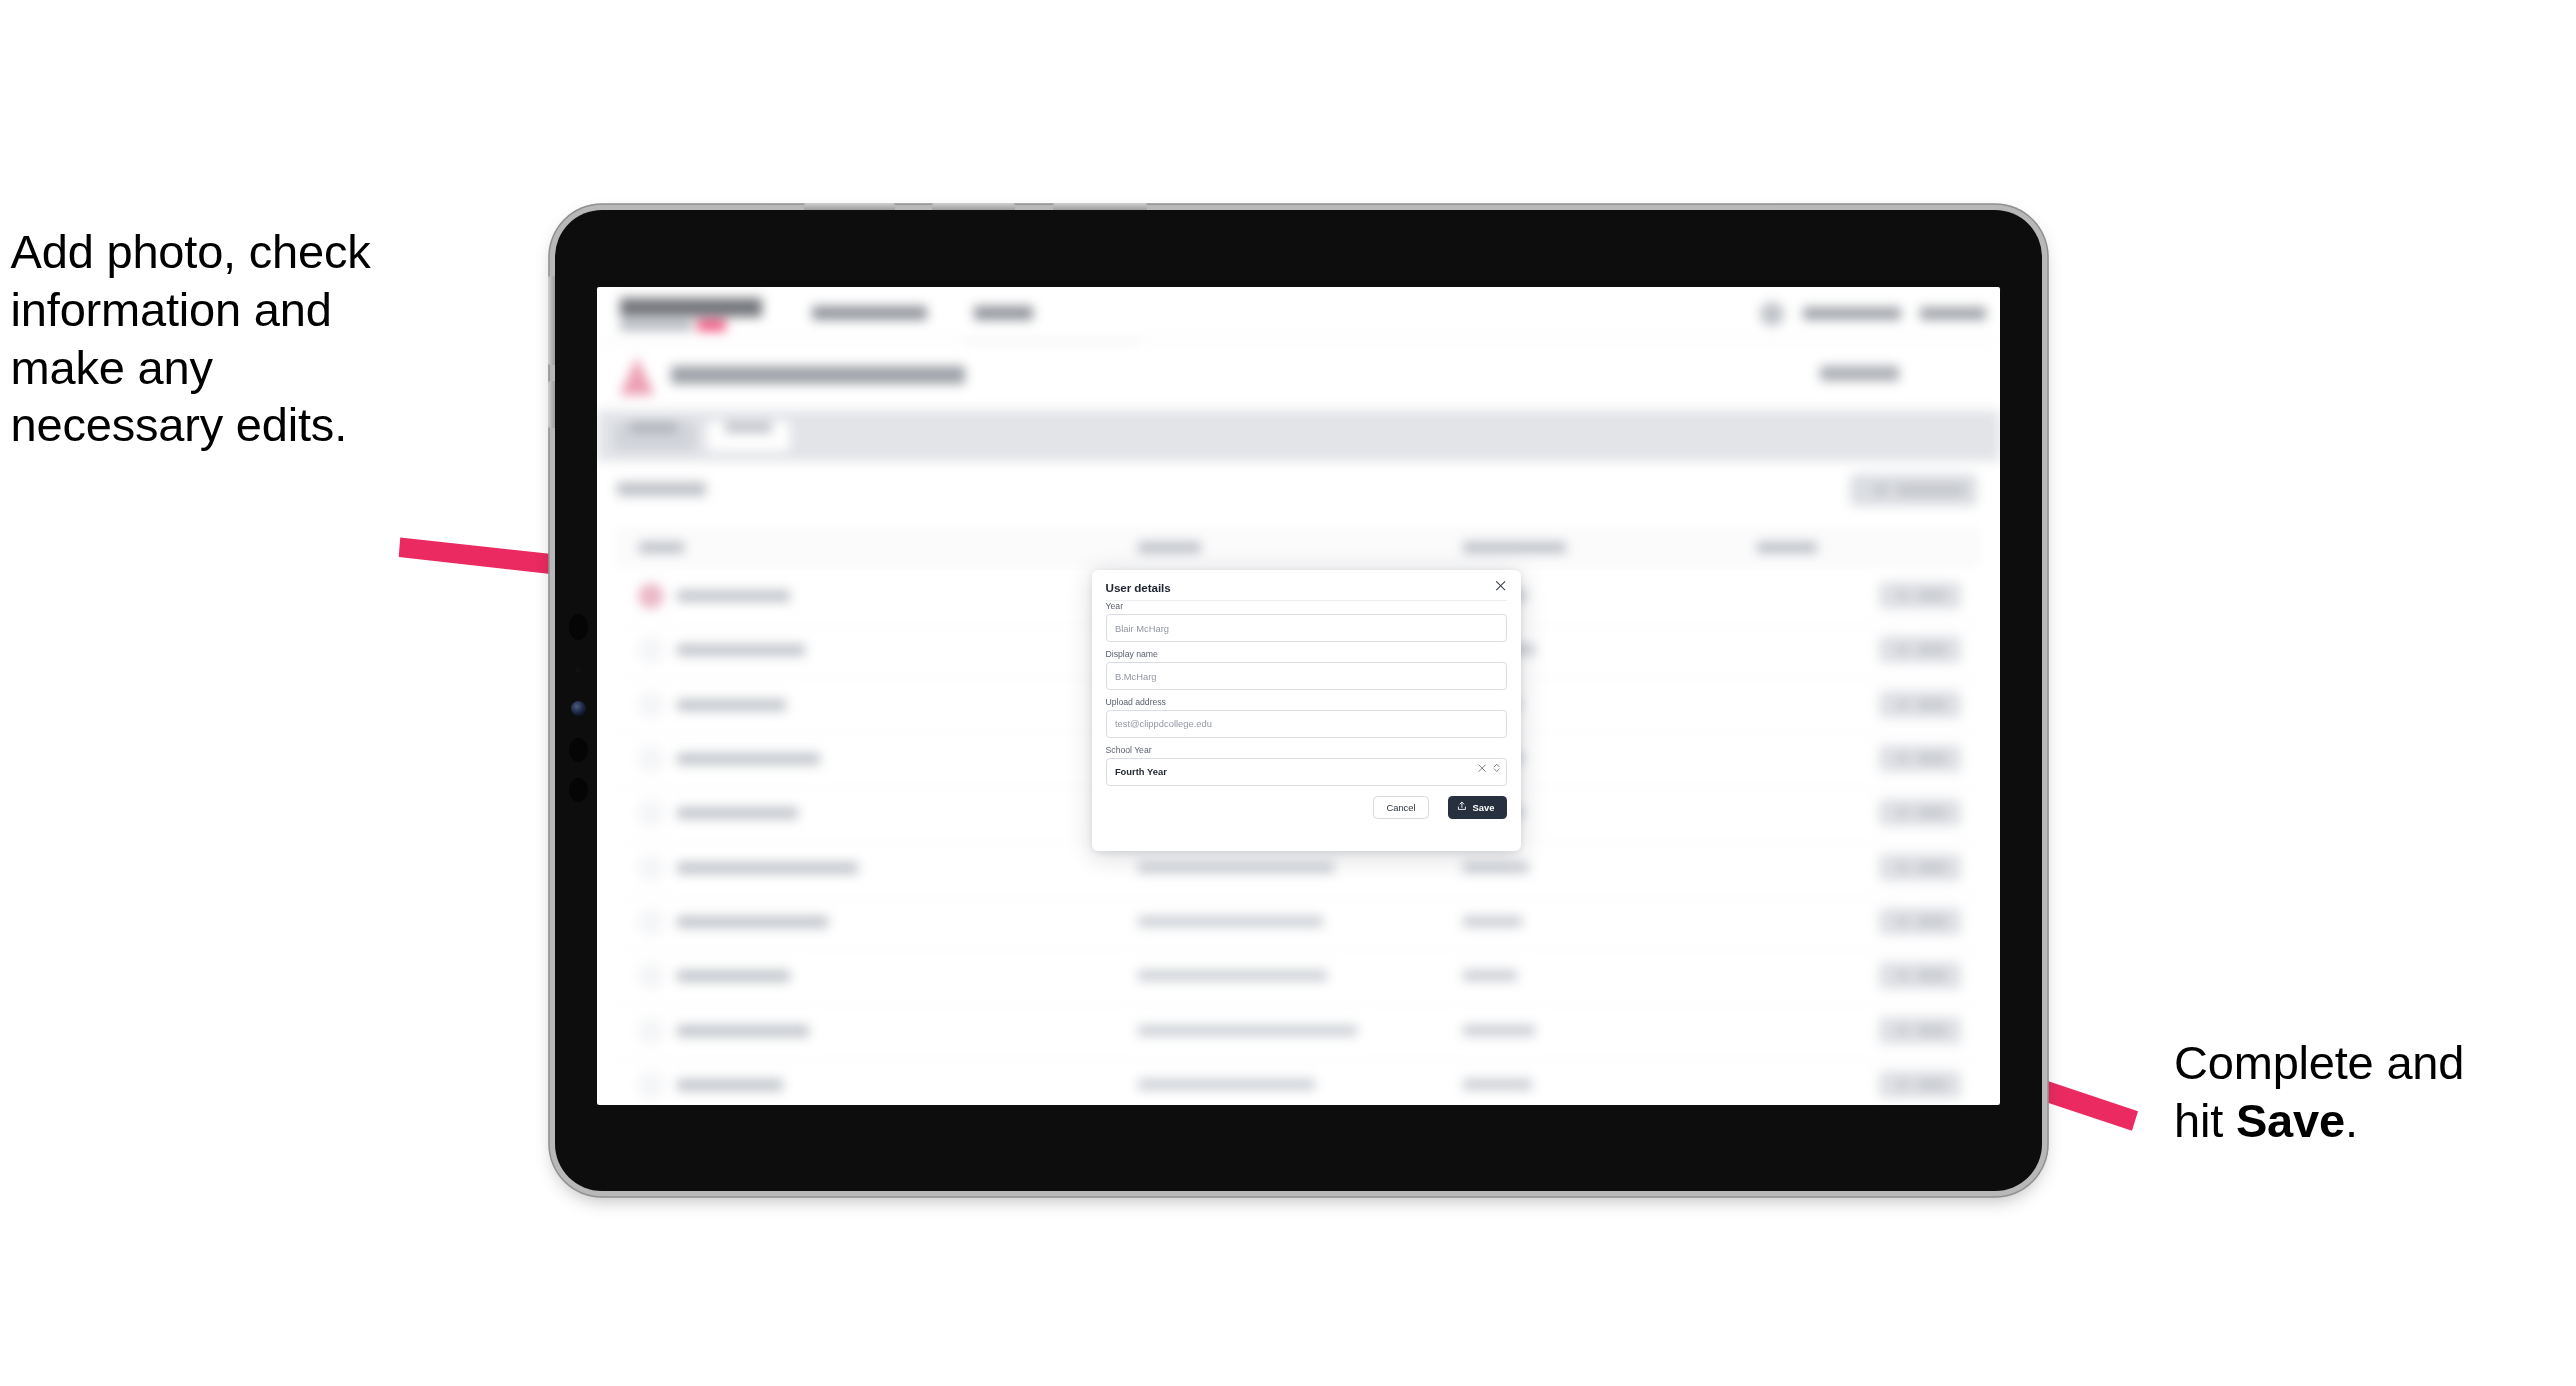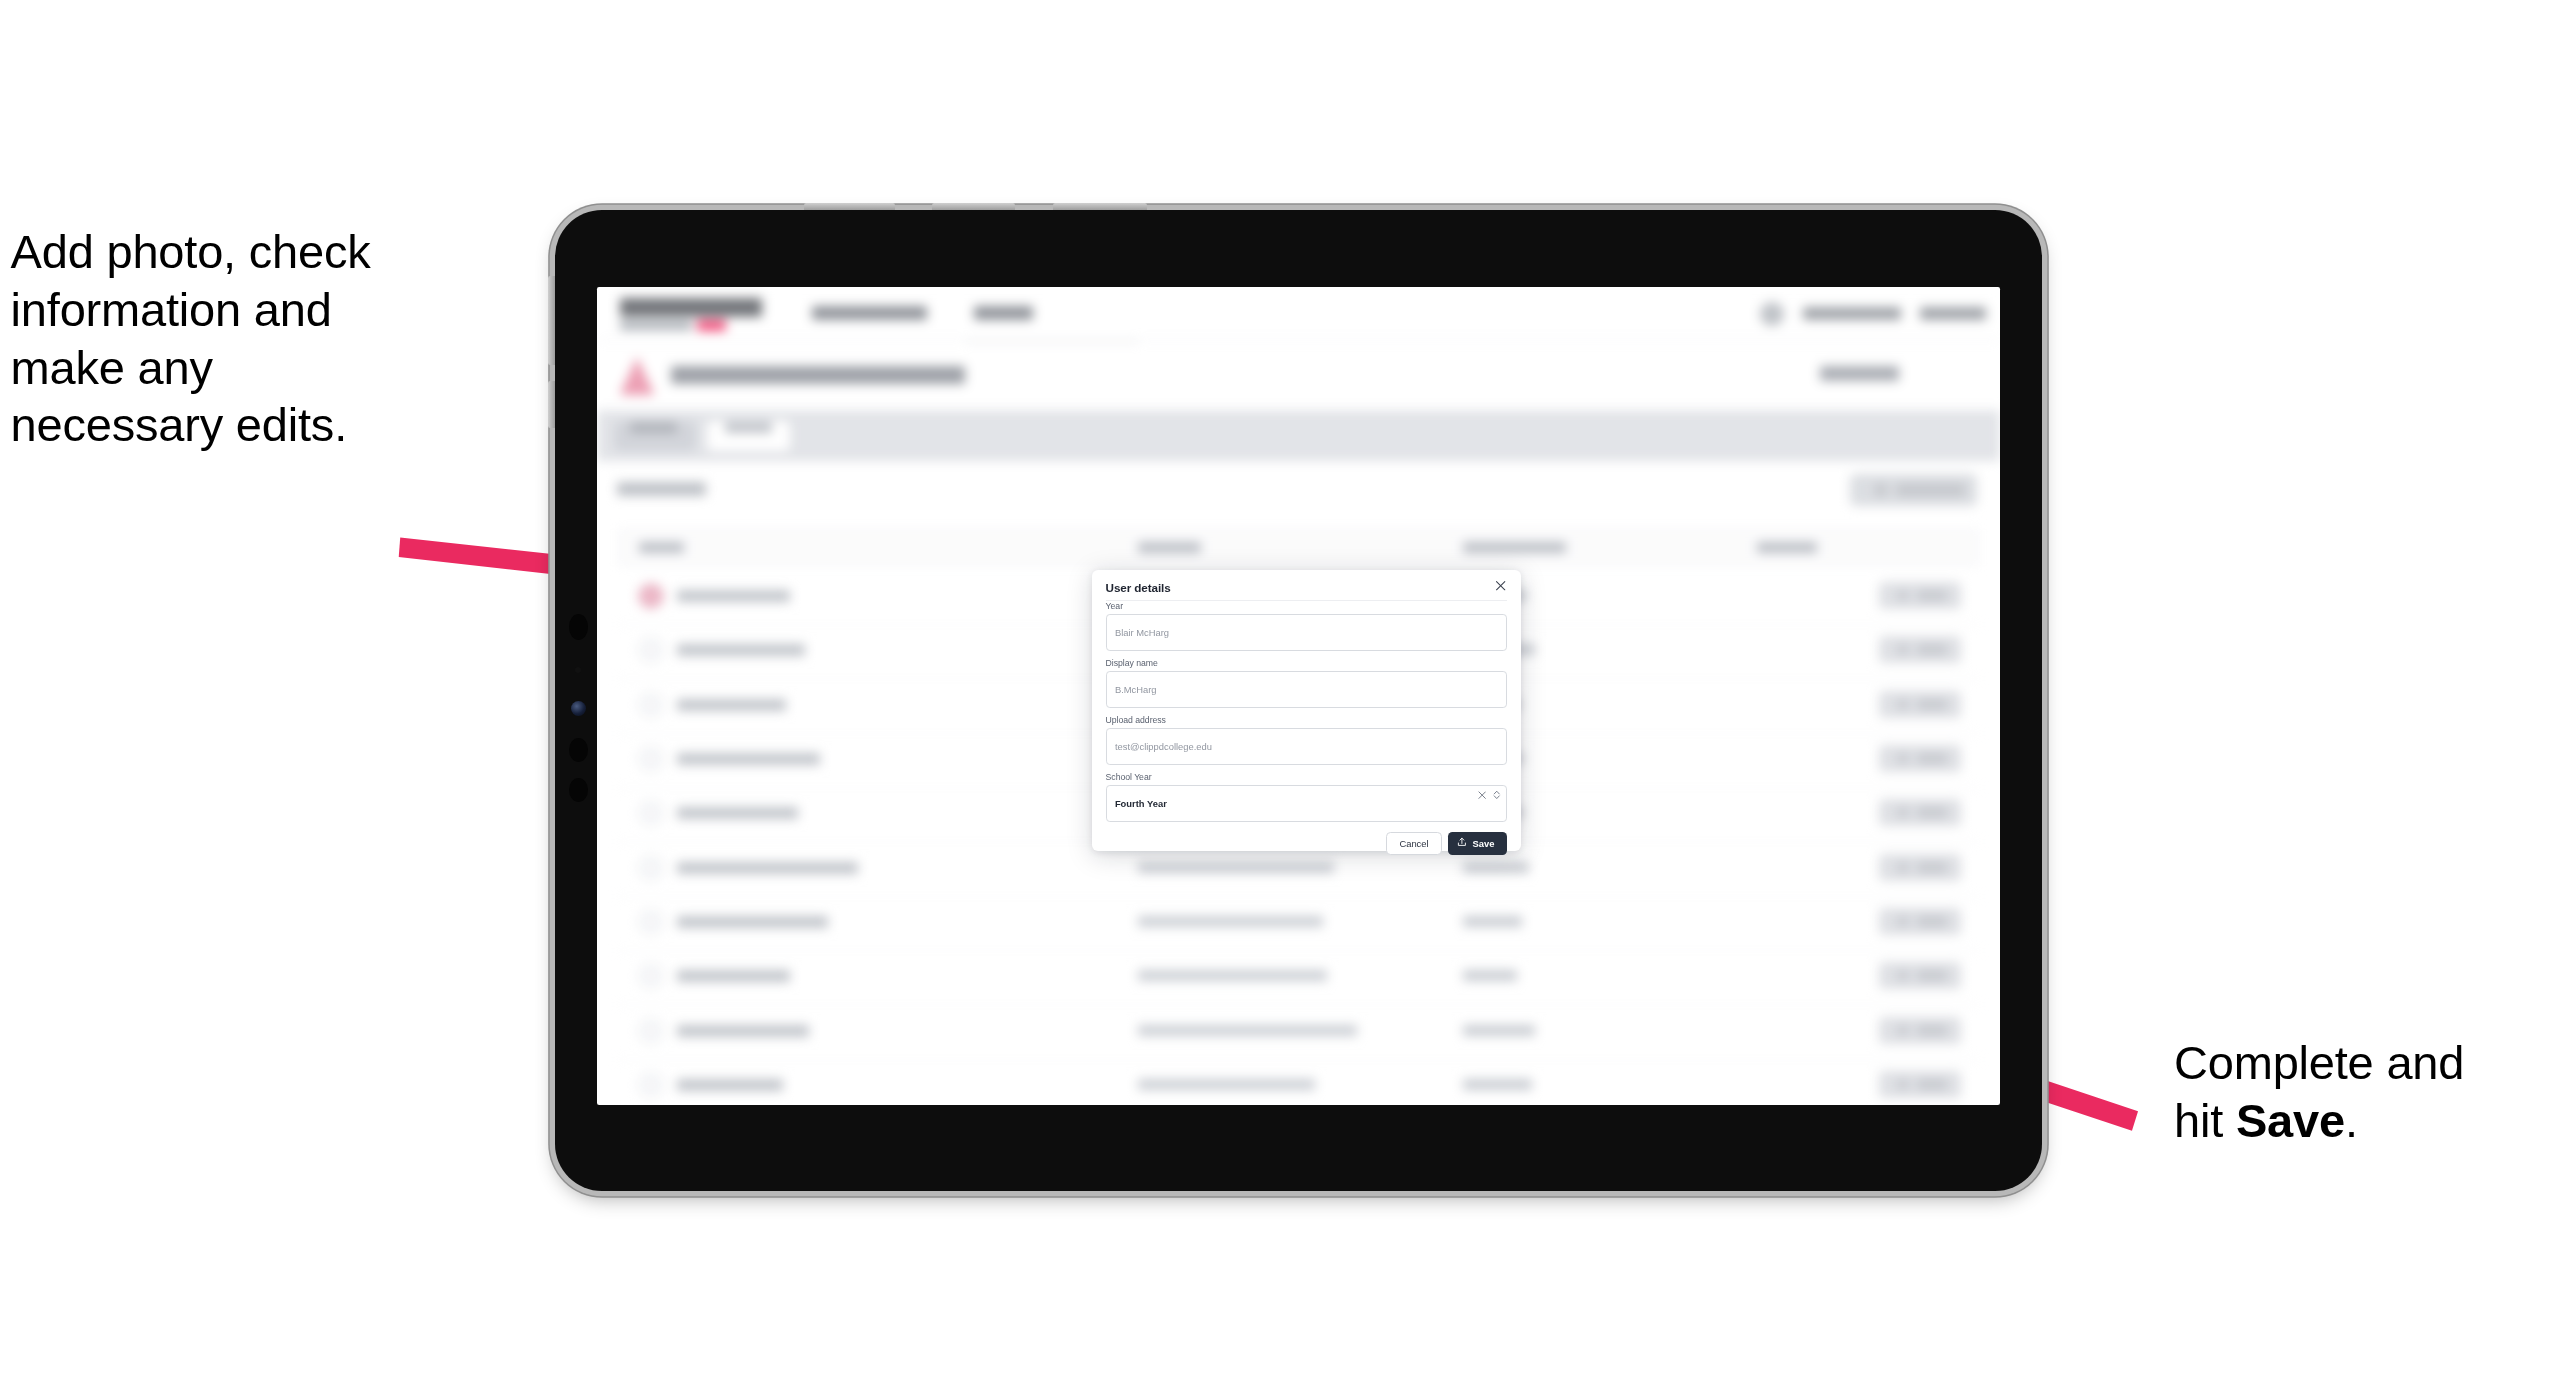--- a/index.html
+++ b/index.html
@@ -323,21 +323,21 @@
 
   .field { margin-bottom: 6.8px; }
   .field-label {
     font-size: 8.7px;
     color: #5b6270;
     margin-bottom: 3px;
     letter-spacing: -0.04px;
   }
   .field-input {
     width: 100%;
-    height: 37px;
+    height: 28px;
     border: 0.8px solid #d8dbe0;
     border-radius: 3.8px;
     background: #ffffff;
     padding: 0 8.3px;
     font-size: 9.4px;
     color: #9297a1;
     font-family: "Liberation Sans", sans-serif;
     display: flex;
     align-items: center;
   }
@@ -345,21 +345,21 @@
 
   .select-wrap { position: relative; }
   .select-ctrls {
     position: absolute; right: 6.8px; top: 0; height: 20.4px;
     display: flex; align-items: center; gap: 6.8px;
   }
   .ctrl-ic { cursor: pointer; display: flex; }
 
   .modal-actions {
     display: flex; justify-content: flex-end; align-items: center;
-    gap: 6px; margin-top: 9.8px;
+    gap: 19px; margin-top: 9.8px;
   }
   .btn-cancel {
     background: #ffffff;
     border: 0.8px solid #d6d9de;
     border-radius: 4.5px;
     padding: 5.3px 12px;
     font-size: 9.4px;
     color: #2d3442;
     font-weight: 500;
     cursor: pointer;

